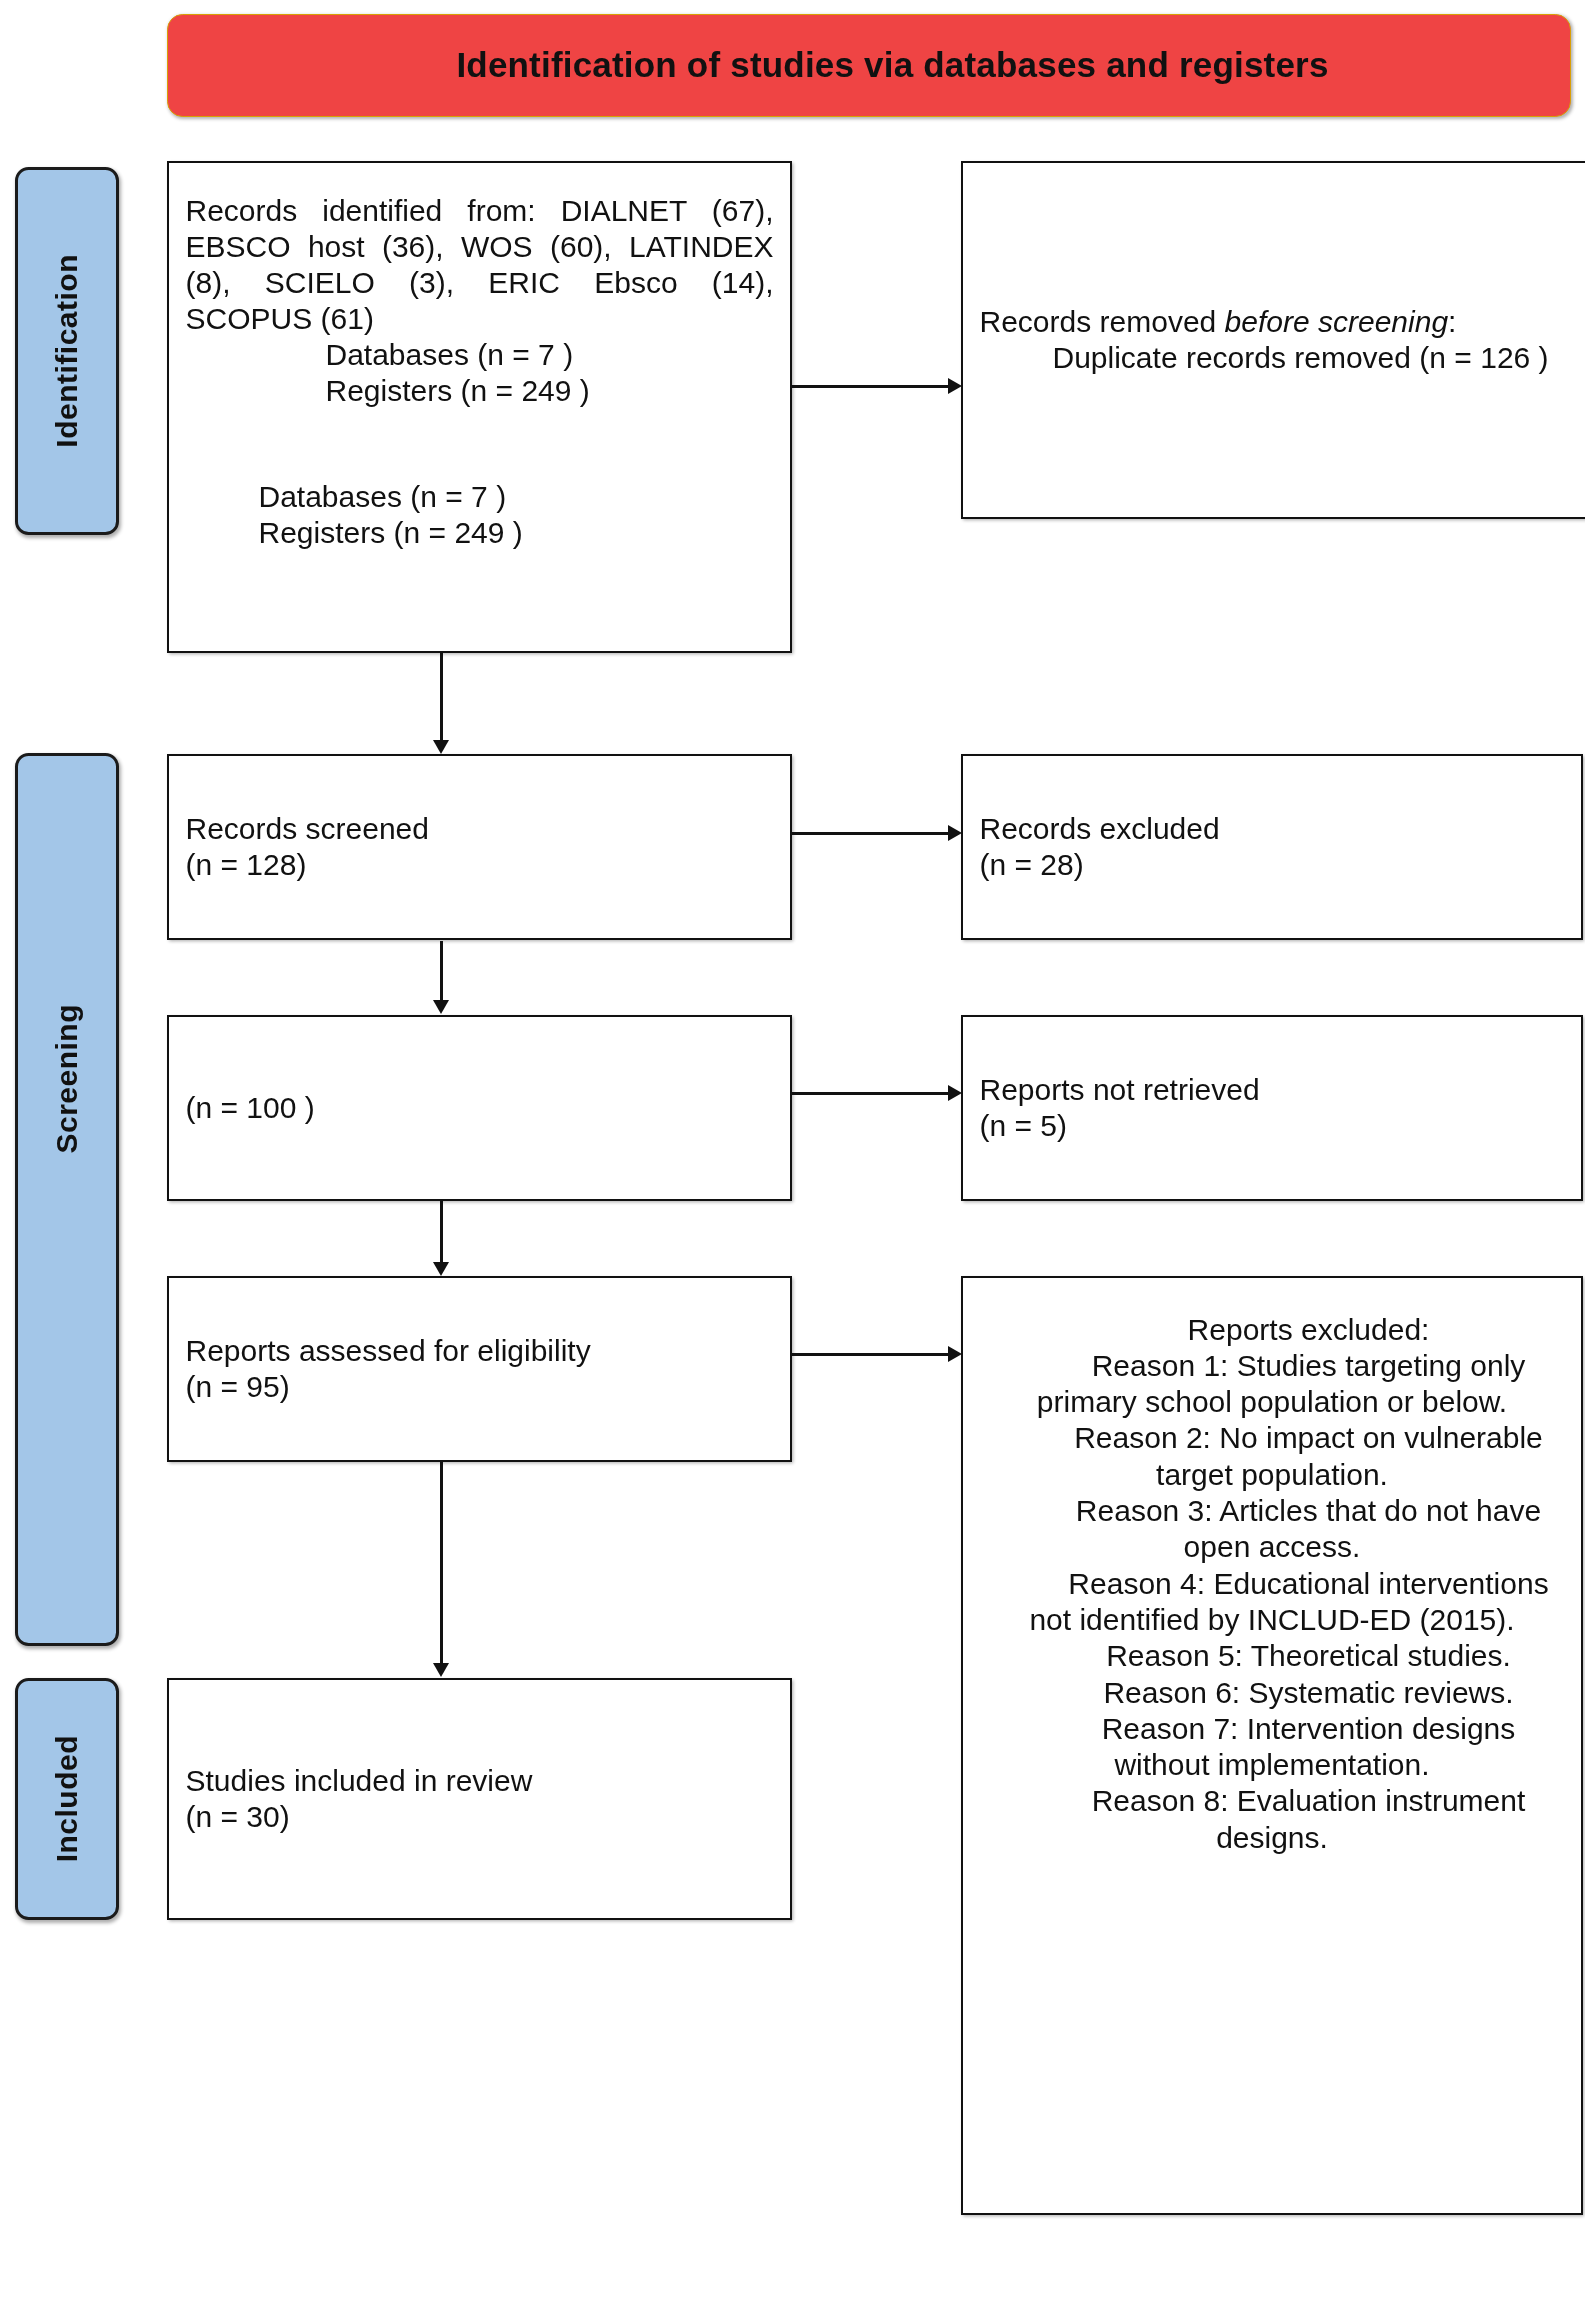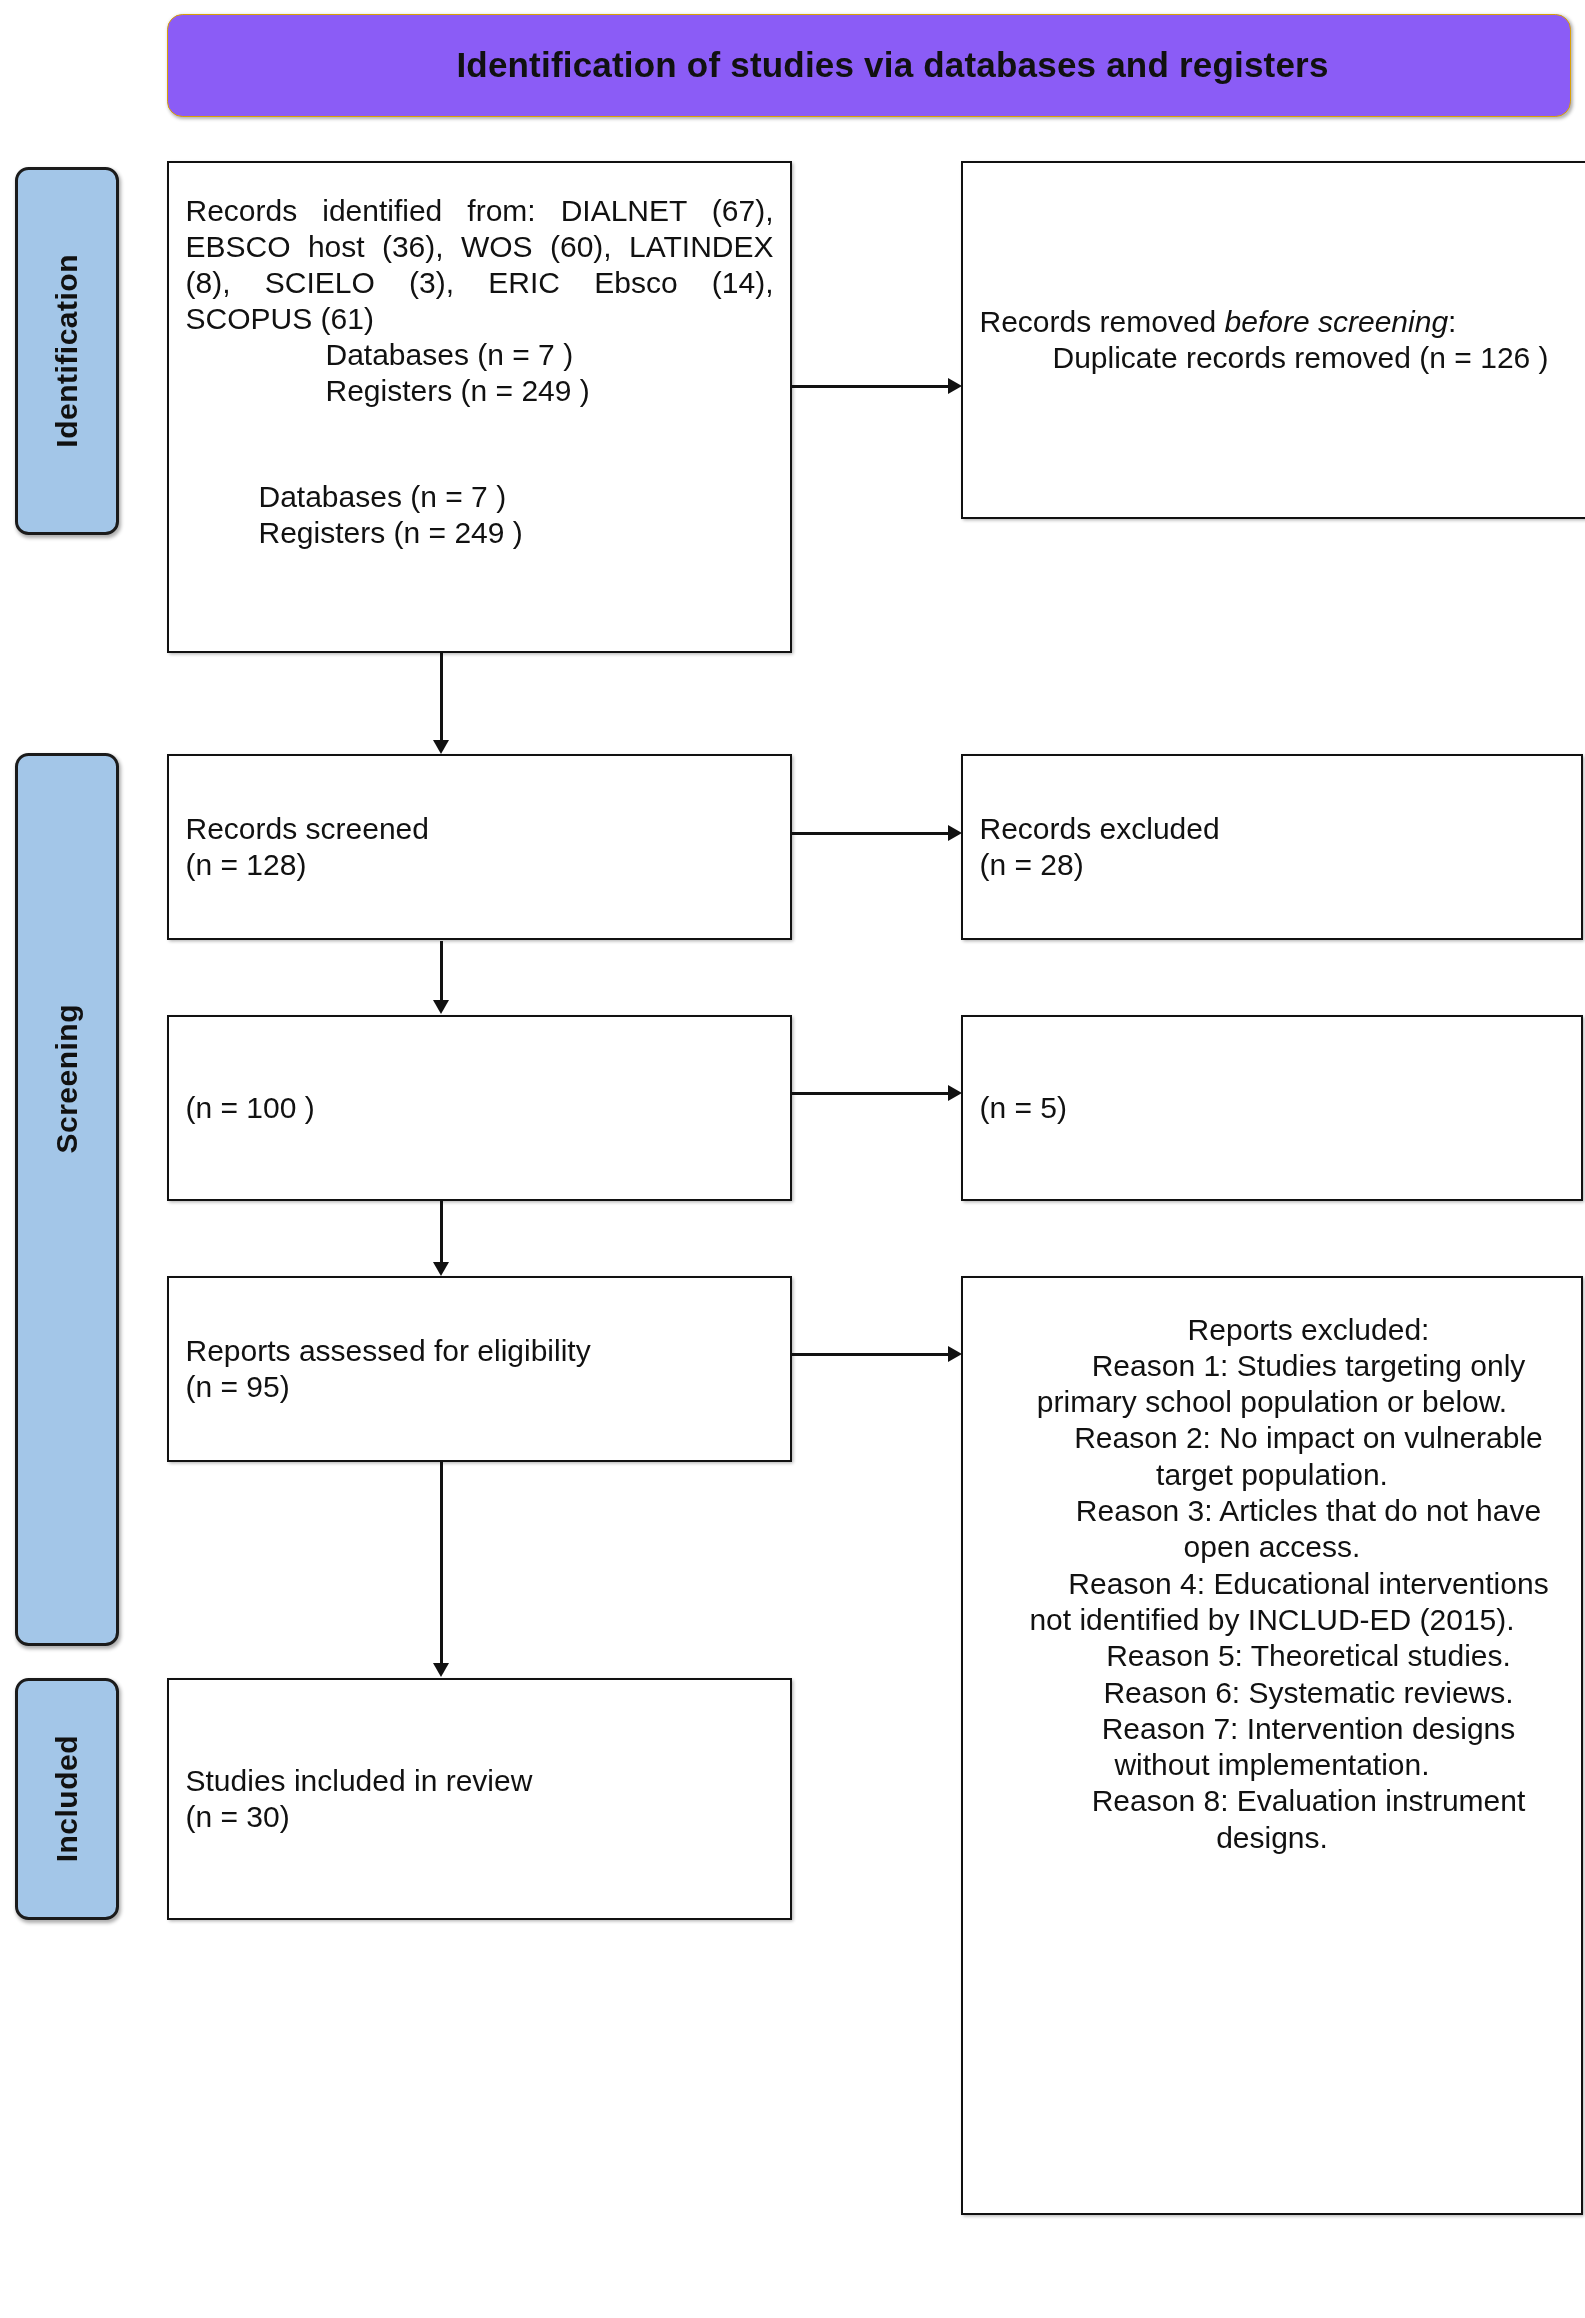--- a/index.html
+++ b/index.html
@@ -18,21 +18,21 @@
     overflow: hidden;
   }
 
   
   .banner {
     position: absolute;
     left: 167px;
     top: 13.6px;
     width: 1404px;
     height: 103px;
-    background: #8b5cf6;
+    background: #ef4444;
     border: 1.5px solid #d99f06;
     border-radius: 15.5px;
     box-sizing: border-box;
     display: flex;
     align-items: center;
     justify-content: center;
     box-shadow: 1.5px 1.9px 3.4px rgba(0,0,0,0.30);
     padding-left: 47px;
   }
   .banner-text {
@@ -217,20 +217,21 @@
   </div>
 
   <div class="box" id="box-sought">
     <div class="box-inner">
       <p class="btxt">(n = 100 )</p>
     </div>
   </div>
 
   <div class="box" id="box-notretrieved">
     <div class="box-inner">
+      <p class="btxt">Reports not retrieved</p>
       <p class="btxt">(n = 5)</p>
     </div>
   </div>
 
   <div class="box" id="box-assessed">
     <div class="box-inner">
       <p class="btxt">Reports assessed for eligibility</p>
       <p class="btxt">(n = 95)</p>
     </div>
   </div>

